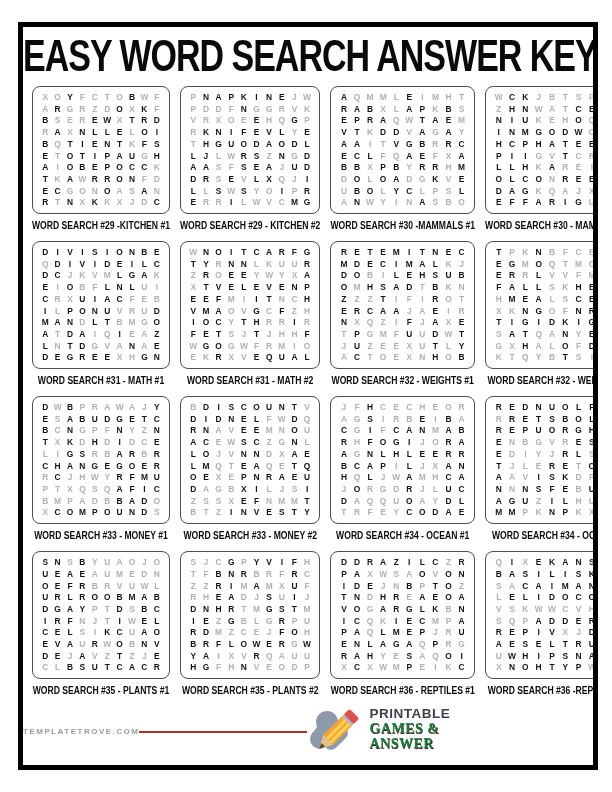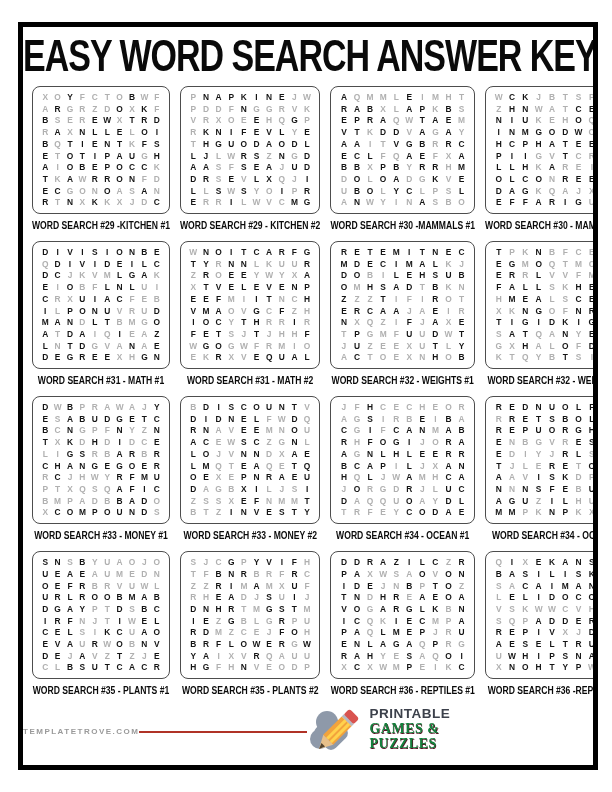--- a/index.html
+++ b/index.html
@@ -2042,18 +2042,18 @@
           <rect x="22" y="11" width="14" height="26" fill="#f2a33c"></rect>
           <rect x="26" y="11" width="3" height="26" fill="#ffd24d"></rect>
           <rect x="31" y="11" width="3" height="26" fill="#ffd24d"></rect>
           <polygon points="22,37 36,37 29,50" fill="#e8c08a"></polygon>
           <polygon points="26.5,44 31.5,44 29,50" fill="#54442f"></polygon>
         </g>
       </svg>
       <div class="logo-text">
         <div class="logo-printable">PRINTABLE</div>
         <div class="logo-games">GAMES &amp;</div>
-        <div class="logo-puzzles">PUZZLES</div>
+        <div class="logo-puzzles">ANSWER</div>
       </div>
     </div>
   </div>
 
 </div>
 
 </body></html>

